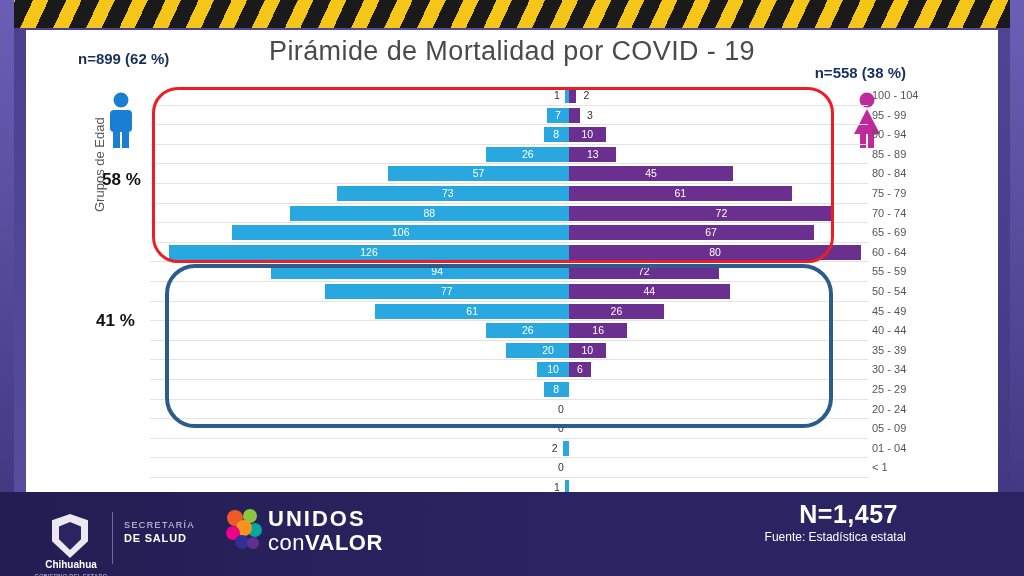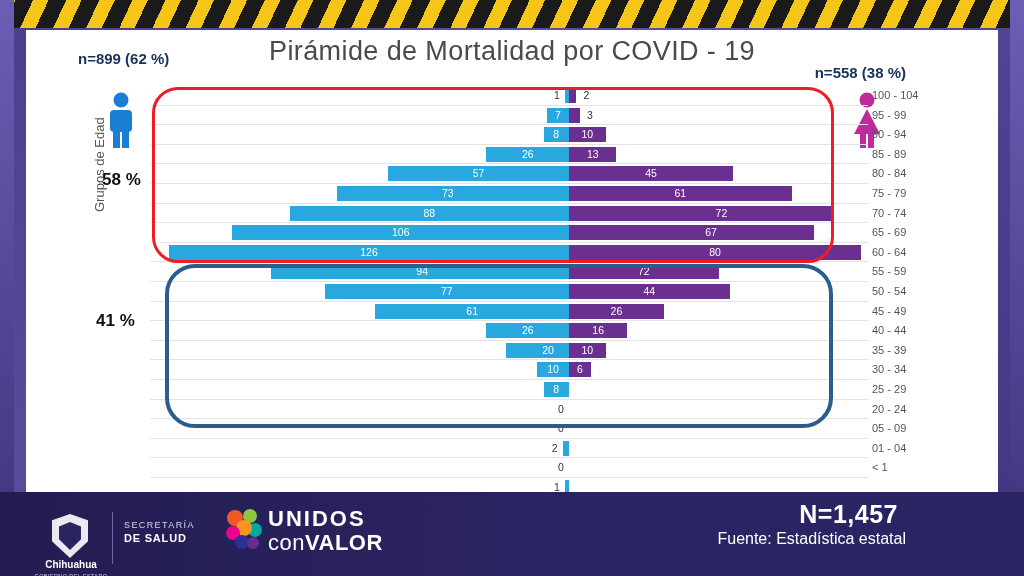--- a/index.html
+++ b/index.html
@@ -105,21 +105,21 @@
   .legend span.sw { display: inline-block; width: 9px; height: 9px; margin-right: 5px; }
   .legend .m-sw { background: #29a8e0; }
   .legend .f-sw { background: #6b2f8f; }
   .legend .f-txt { color: #8a5ba8; margin-left: 18px; }
 
   .total {
     position: absolute; right: 126px; top: 500px; font-size: 25px;
     font-weight: bold; color: #ffffff; letter-spacing: .5px;
   }
   .source {
-    position: absolute; right: 118px; top: 530px; font-size: 16px; color: #ffffff; padding-left: 24px;
+    position: absolute; right: 118px; top: 530px; font-size: 12px; color: #ffffff; padding-left: 24px;
   }
 
   
   .footer-bar {
     position: absolute; left: 0; bottom: 0; width: 1024px; height: 84px;
     background: linear-gradient(90deg,#231d52 0%, #2b2463 55%, #2b2463 100%);
   }
   .footer-bar::after {
     content:""; position:absolute; right:0; top:0; width: 580px; height: 84px;
     background: linear-gradient(100deg, rgba(43,36,99,0) 0%, rgba(43,36,99,.0) 100%);
@@ -239,21 +239,21 @@
       </div>
       <div class="row">
         <div class="bar m" style="left: 19px; width: 400px;"></div>
         <div class="bar f" style="left: 419px; width: 292px;"></div>
         <div class="bar-val" style="left: 19px; width: 400px;">126</div>
         <div class="bar-val" style="left: 419px; width: 292px;">80</div>
       </div>
       <div class="row">
         <div class="bar m" style="left: 120.587px; width: 298.413px;"></div>
         <div class="bar f" style="left: 419px; width: 149.65px;"></div>
-        <div class="bar-val" style="left: 123px; width: 298.413px; text-align: center;">94</div>
+        <div class="bar-val" style="left: 138px; width: 298.413px; text-align: center;">94</div>
         <div class="bar-val" style="left: 419px; width: 149.65px;">72</div>
       </div>
       <div class="row">
         <div class="bar m" style="left: 174.556px; width: 244.444px;"></div>
         <div class="bar f" style="left: 419px; width: 160.6px;"></div>
         <div class="bar-val" style="left: 174.556px; width: 244.444px;">77</div>
         <div class="bar-val" style="left: 419px; width: 160.6px;">44</div>
       </div>
       <div class="row">
         <div class="bar m" style="left: 225.349px; width: 193.651px;"></div>

